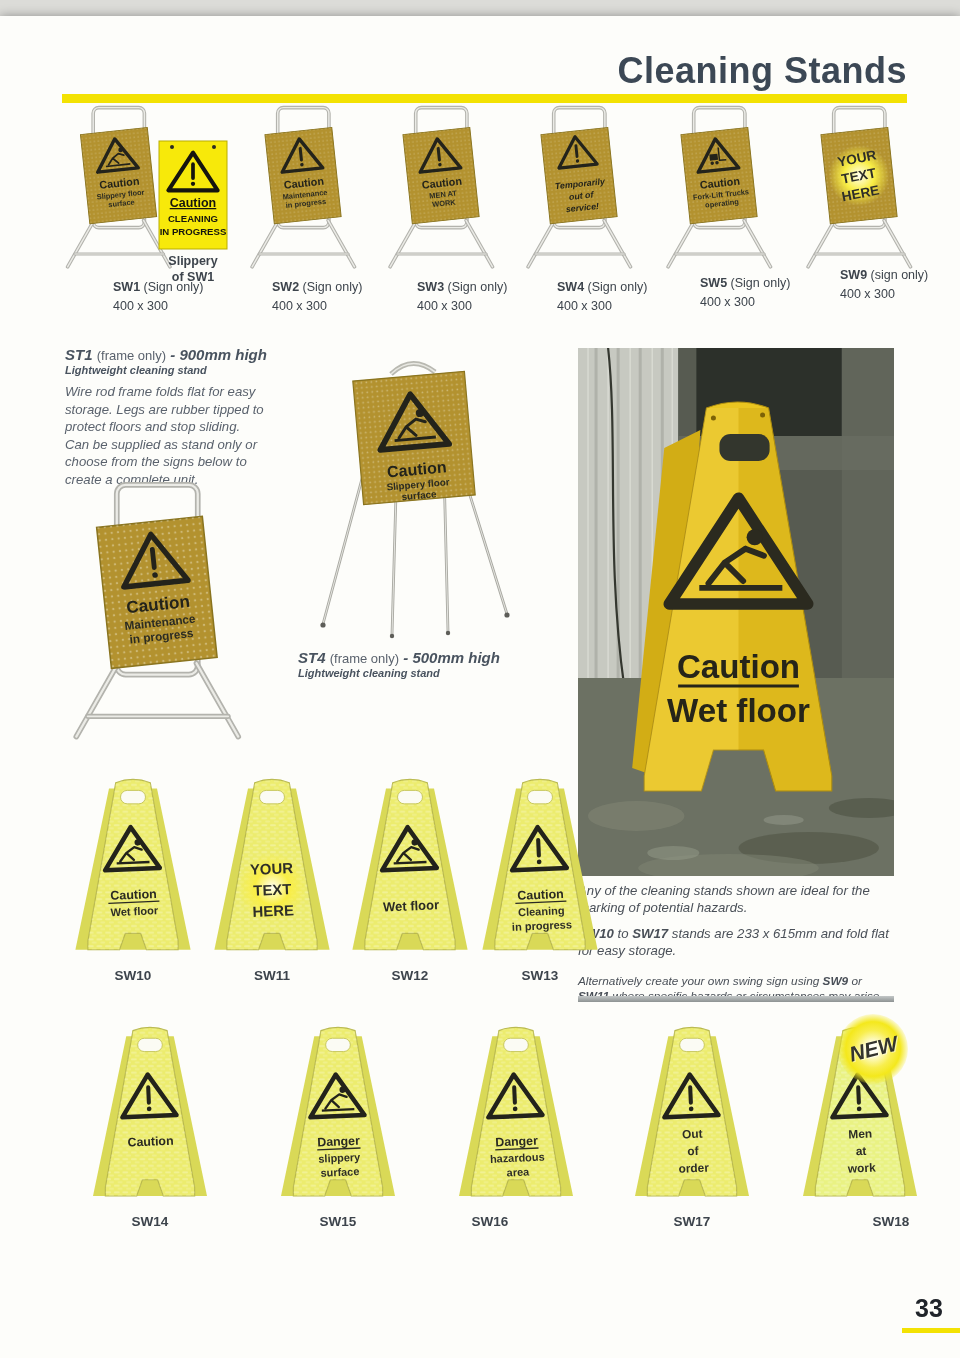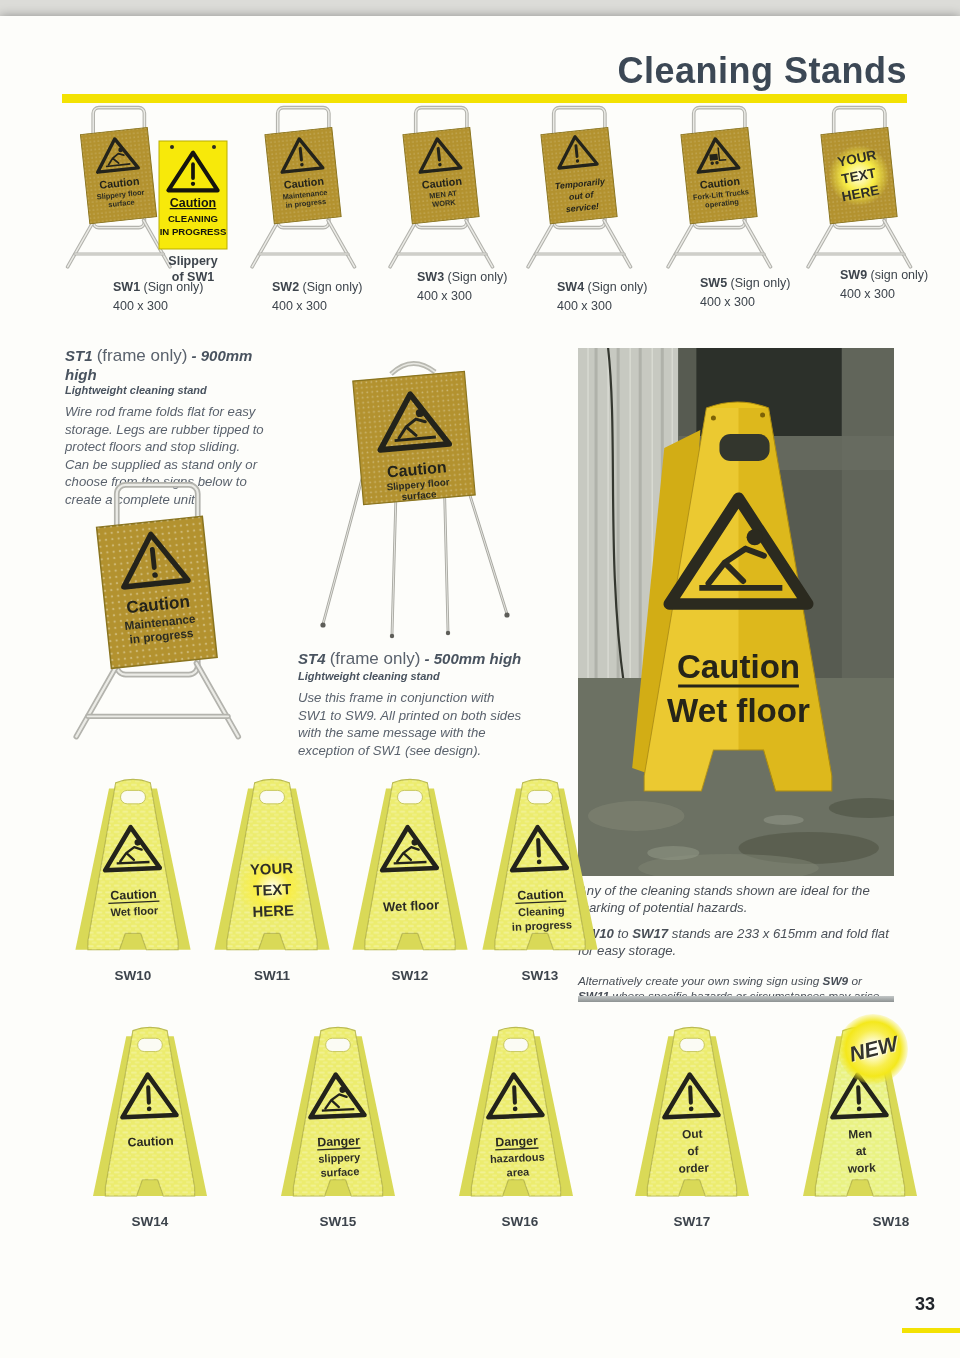--- a/index.html
+++ b/index.html
@@ -12,41 +12,41 @@
 
   .fig{position:absolute;}
   .fig svg{width:100%;height:100%;display:block;}
 
   .plabel{position:absolute;font-size:12.5px;color:#3d444c;line-height:1.5;}
   .plabel b{font-weight:bold;}
   .flabel{position:absolute;font-size:13.5px;font-weight:bold;color:#3d444c;text-align:center;}
 
   .desc{position:absolute;color:#59616c;}
   .desc-head{font-size:15px;font-style:italic;font-weight:bold;color:#49535f;}
-  .desc-head .qual{font-weight:normal;font-style:normal;font-size:17px;color:#5a626d;}
+  .desc-head .qual{font-weight:normal;font-style:normal;font-size:13px;color:#5a626d;}
   .desc-sub{font-size:11px;font-style:italic;font-weight:bold;color:#49535f;margin-top:1px;}
   .desc-body{font-size:13.2px;font-style:italic;line-height:1.33;margin:7px 0 0;color:#5a626d;}
 
   .reverse-caption{position:absolute;font-size:12.5px;font-weight:bold;color:#3d444c;
                    text-align:center;line-height:1.25;}
 
   .photo-caption{position:absolute;color:#4a5058;}
   .photo-caption .cap{font-size:13.2px;font-style:italic;margin:0 0 9px;line-height:1.3;}
   .photo-caption .cap.small{font-size:11.8px;margin-top:14px;}
   .photo-caption .cap b{font-weight:bold;}
   .cap-divider{position:absolute;left:578px;top:980px;width:316px;height:6px;
                background:linear-gradient(180deg,#c3c7c7,#8d9292);}
 
   .new-badge{position:absolute;left:838px;top:998px;width:70px;height:70px;border-radius:50%;
              background:radial-gradient(circle,#fffff4 10%,#f8ee4e 38%,#f4e81c 55%,rgba(244,232,28,0) 74%);
              display:flex;align-items:center;justify-content:center;z-index:6;}
   .new-badge span{font-weight:bold;font-style:italic;font-size:21px;color:#33342e;
                   transform:rotate(-14deg);text-shadow:1px 1px 0 rgba(255,255,255,.55);}
 
-  .page-num{position:absolute;left:915px;top:1278px;font-size:18px;font-weight:bold;color:#20242a;}
+  .page-num{position:absolute;left:915px;top:1278px;font-size:25px;font-weight:bold;color:#20242a;}
   .page-num-rule{position:absolute;left:902px;top:1312px;width:58px;height:5px;background:#f3e203;}
 
   .defs-holder{position:absolute;width:0;height:0;overflow:hidden;}
 </style>
 </head>
 <body>
 
 <div id="page">
 
   <svg class="defs-holder" aria-hidden="true">
@@ -224,21 +224,21 @@
   <div class="plabel" style="left:113px;top:262px">
     <b>SW1</b>
     <span>(Sign only)</span><br>
     <span>400 x 300</span>
   </div>
   <div class="plabel" style="left:272px;top:262px">
     <b>SW2</b>
     <span>(Sign only)</span><br>
     <span>400 x 300</span>
   </div>
-  <div class="plabel" style="left:417px;top:252px">
+  <div class="plabel" style="left:417px;top:262px">
     <b>SW3</b>
     <span>(Sign only)</span><br>
     <span>400 x 300</span>
   </div>
   <div class="plabel" style="left:557px;top:262px">
     <b>SW4</b>
     <span>(Sign only)</span><br>
     <span>400 x 300</span>
   </div>
   <div class="plabel" style="left:700px;top:258px">
@@ -307,21 +307,20 @@
     </g>
   </svg>
     </div>
   <div class="desc" style="left:298px;top:633px;width:228px">
     <div class="desc-head">
       <b>ST4</b>
       <span class="qual">(frame only)</span>
       <b>- 500mm high</b>
     </div>
     <div class="desc-sub">Lightweight cleaning stand</div>
-    <p class="desc-body">Use this frame in conjunction with SW1 to SW9. All printed on both sides with the same message with the exception of SW1 (see design).</p>
   </div>
 
   <div class="fig" style="left:578px;top:332px;width:316px;height:528px">
       <svg viewBox="0 0 315 528" preserveAspectRatio="none">
     <rect width="315" height="528" fill="#595d53"></rect>
     <rect width="100" height="528" fill="#c7c9c1"></rect>
     <path d="M18,0 V420 M40,0 V430 M62,0 V425 M84,0 V418" stroke="#b0b2aa" stroke-width="3" fill="none"></path>
     <path d="M10,0 V418 M30,0 V424 M52,0 V428 M74,0 V420 M94,0 V415" stroke="#d8dad2" stroke-width="1.5" fill="none"></path>
     <path d="M30,0 C40,90 28,210 46,338" stroke="#34372f" stroke-width="2.2" fill="none"></path>
     <rect x="100" width="215" height="330" fill="#575b51"></rect>
@@ -503,21 +502,21 @@
           <line x1="65" y1="66.6" x2="65" y2="82.75" stroke="#23231b" stroke-width="4.2749999999999995" stroke-linecap="round"></line>
           <circle cx="65" cy="89.4" r="2.4699999999999998" fill="#23231b"></circle>
           <text x="65" y="120" font-size="12.5" font-weight="600" fill="#2e2e26" text-anchor="middle">Men</text>
           <text x="65" y="138" font-size="12.5" font-weight="600" fill="#2e2e26" text-anchor="middle">at</text>
           <text x="65" y="156" font-size="12.5" font-weight="600" fill="#2e2e26" text-anchor="middle">work</text>
         </g>
   </svg>
     </div>
   <div class="flabel" style="left:75px;top:1198px;width:150px"><span>SW14</span></div>
   <div class="flabel" style="left:263px;top:1198px;width:150px"><span>SW15</span></div>
-  <div class="flabel" style="left:445px;top:1198px;width:150px"><span>SW16</span></div>
+  <div class="flabel" style="left:415px;top:1198px;width:150px"><span>SW16</span></div>
   <div class="flabel" style="left:617px;top:1198px;width:150px"><span>SW17</span></div>
   <div class="flabel" style="left:816px;top:1198px;width:150px"><span>SW18</span></div>
 
   <div class="new-badge">
       <span>NEW</span>
     </div>
 
   <div class="page-num">33</div>
   <div class="page-num-rule"></div>
 </div>

